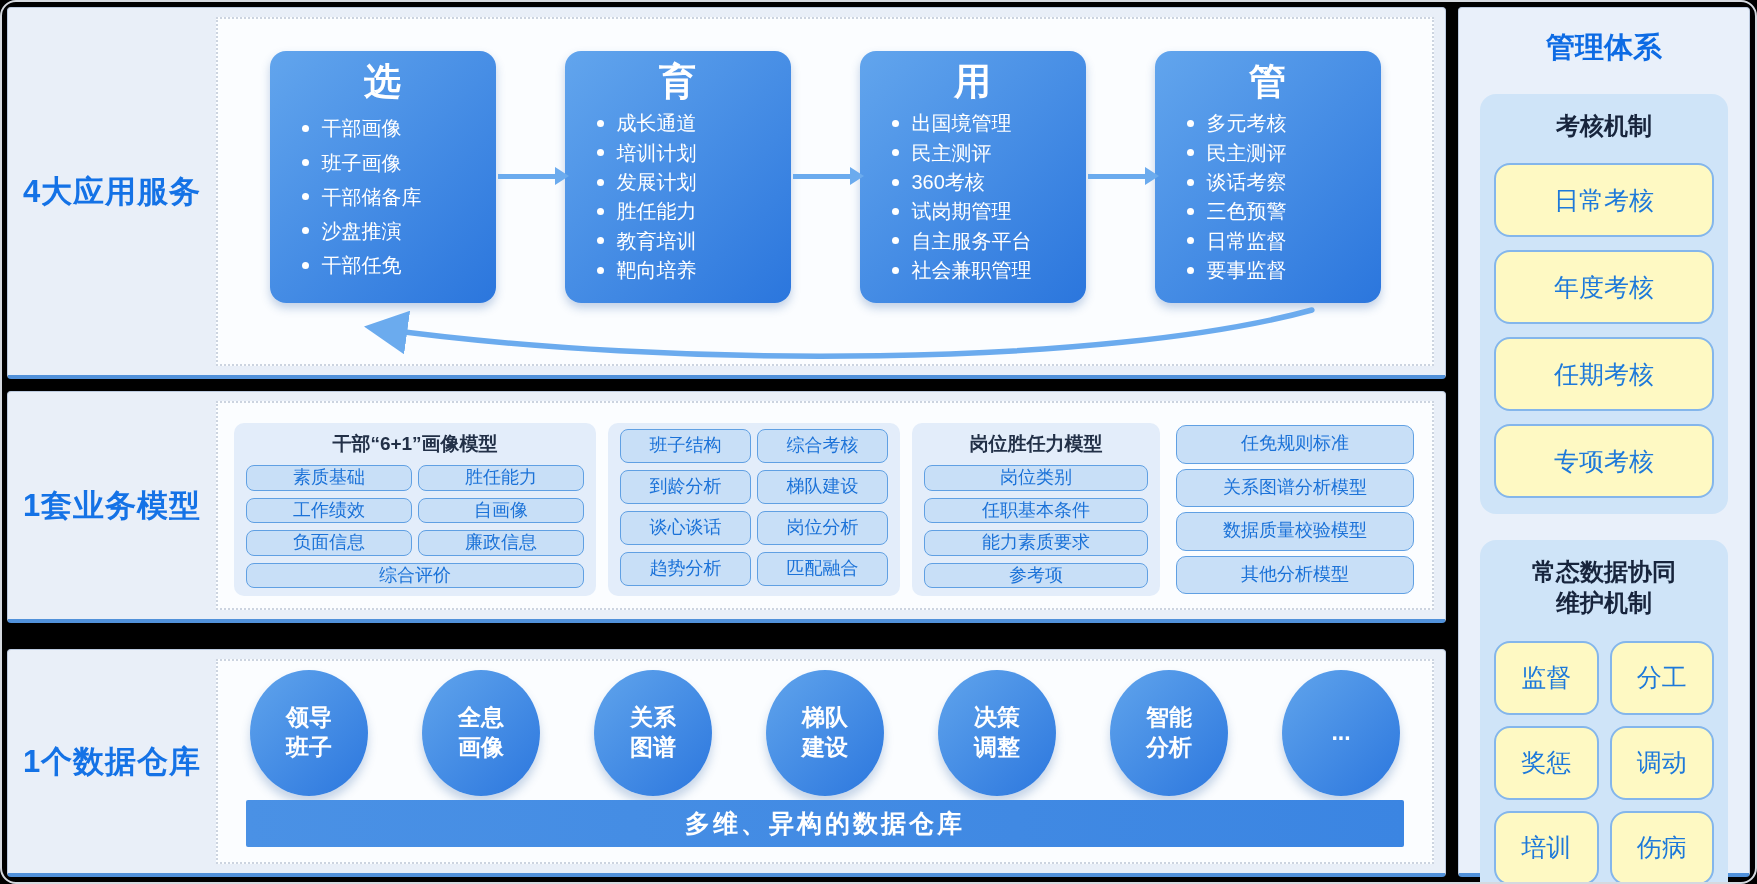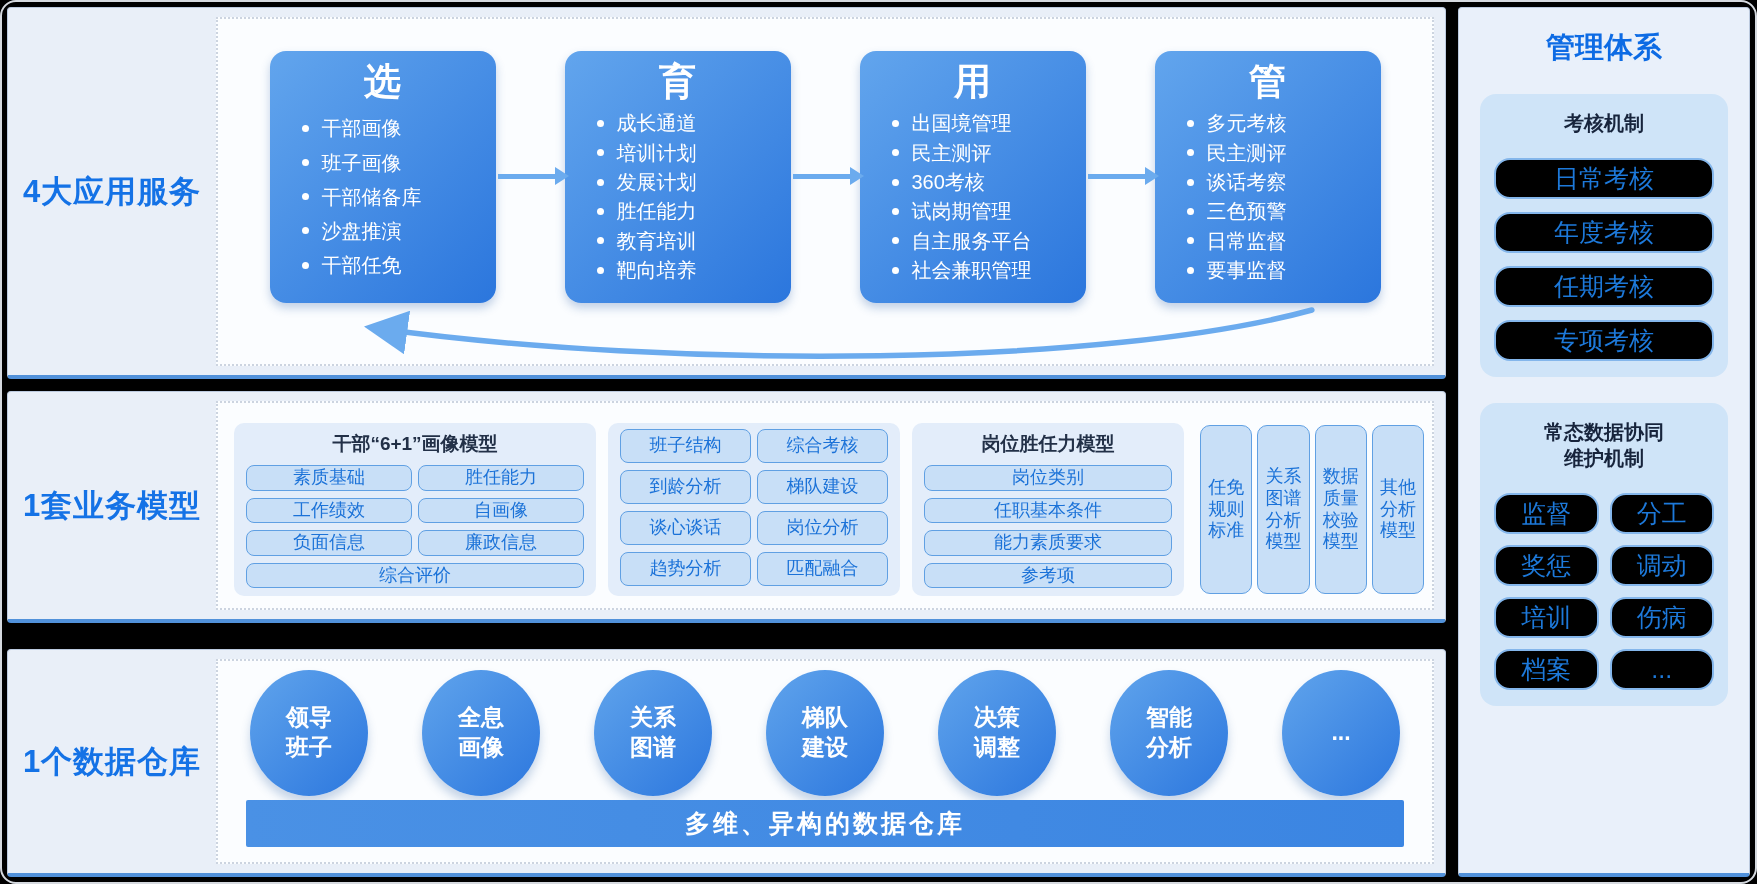--- a/index.html
+++ b/index.html
@@ -27,48 +27,48 @@
   .bullet{width:7px;height:7px;border-radius:50%;background:#fff;flex:none}
   .flow-arrow{width:58px;height:5px;background:#6babee;position:relative;margin:0 9px 0 2px;flex:none}
   .flow-arrow::after{content:"";position:absolute;right:-13px;top:-7px;border-left:14px solid #6babee;border-top:9.5px solid transparent;border-bottom:9.5px solid transparent}
   .return-arrow{position:absolute;left:40px;right:36px;bottom:2px;height:58px;width:calc(100% - 76px)}
 
   
   .models-wrap{display:flex;gap:12px;height:100%;padding:20px 16px 12px}
   .model-card{background:#e3edfa;border-radius:10px;padding:6px 12px 10px;display:flex;flex-direction:column;flex:none}
   .model-card:nth-child(1){width:362px}
   .model-card:nth-child(2){width:292px}
-  .model-card:nth-child(3){width:272px}
+  .model-card:nth-child(3){width:248px}
   .card-title{text-align:center;font-weight:bold;font-size:19px;color:#223047;margin:2px 0 8px;flex:none}
   .pill{background:#c8dff7;border:1px solid #60a0e3;border-radius:8px;color:#1b72d8;font-size:18px;text-align:center;
     display:flex;align-items:center;justify-content:center;line-height:1.2;padding:1px 4px}
   .pill-grid{flex:1;display:grid;gap:7px 6px;grid-auto-rows:1fr}
   .cols2{grid-template-columns:1fr 1fr}
   .cols1{grid-template-columns:1fr}
   .pill.wide{grid-column:1/-1}
-  .side-pill-column{flex:1;display:flex;flex-direction:row;gap:5px;padding:2px 2px 2px 4px;min-width:230px}
+  .side-pill-column{flex:1;display:flex;flex-direction:column;gap:5px;padding:2px 2px 2px 4px;min-width:230px}
   .side-pill-column .pill{flex:1;border-radius:10px}
 
   
   .dw-wrap{display:flex;flex-direction:column;justify-content:space-evenly;height:100%;padding:4px 28px 10px}
   .circles{display:flex;justify-content:space-between;align-items:center;padding:0 4px}
   .circle{width:118px;height:126px;border-radius:50%;color:#fff;display:flex;align-items:center;justify-content:center;
     background:linear-gradient(135deg,#60a4ec 0%,#2c77de 100%);font-size:23px;font-weight:600;line-height:1.3;
     text-align:center;white-space:pre-line;box-shadow:0 7px 10px rgba(40,90,160,.25);flex:none}
   .dw-bar{height:47px;border-radius:2px;background:linear-gradient(90deg,#4a91e5 0%,#3b85e2 100%);color:#fff;
     font-size:25px;font-weight:bold;display:flex;align-items:center;justify-content:center;letter-spacing:3px}
 
   
   .sidebar{width:292px;flex:none;background:#e9f0fa;border:1px solid #bccadf;border-bottom:4px solid #5191da;border-radius:4px;
     display:flex;flex-direction:column;align-items:center;padding:20px 0 10px}
   .sidebar-title{color:#0d6be4;font-size:29px;font-weight:bold;margin-bottom:26px}
   .side-card{width:248px;background:#cfe4f8;border-radius:16px;padding:16px 14px 16px;margin-bottom:26px}
-  .side-card-title{text-align:center;font-weight:bold;font-size:20px;color:#17243c;white-space:pre-line;line-height:1.3;margin-bottom:22px}
+  .side-card-title{text-align:center;font-weight:bold;font-size:24px;color:#17243c;white-space:pre-line;line-height:1.3;margin-bottom:22px}
   .assess-buttons{display:flex;flex-direction:column;gap:13px}
-  .side-btn{height:41px;background:#000000;border:2px solid #84b6eb;border-radius:16px;color:#1d79da;font-size:25px;
+  .side-btn{height:74px;background:#fef9c3;border:2px solid #84b6eb;border-radius:16px;color:#1d79da;font-size:25px;
     display:flex;align-items:center;justify-content:center}
   .maintain-grid{display:grid;grid-template-columns:1fr 1fr;gap:11px}
 </style>
 </head>
 <body>
 
 <div class="canvas">
 
   <div class="left-col">
 

